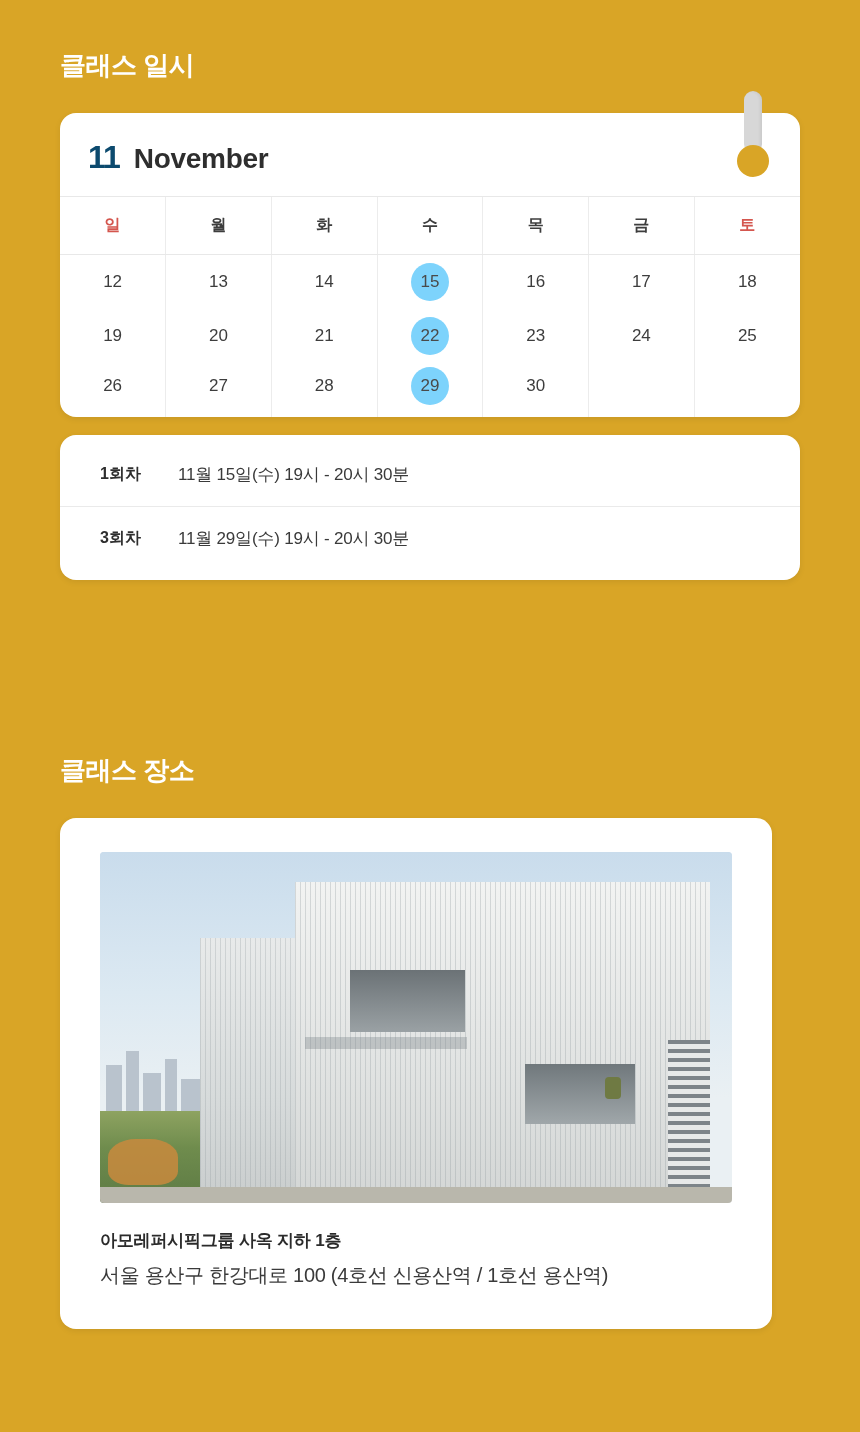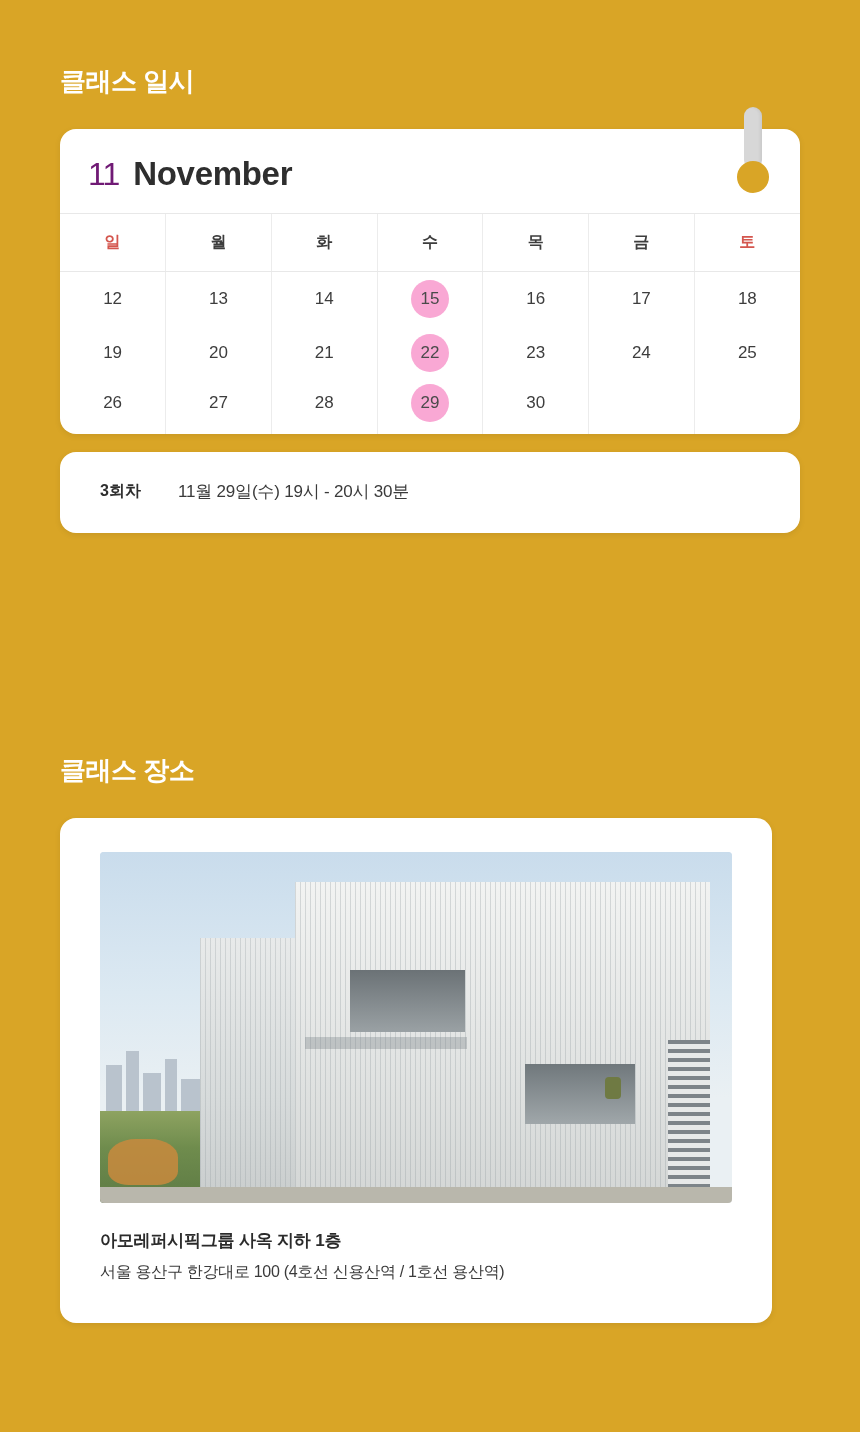--- a/index.html
+++ b/index.html
@@ -26,47 +26,47 @@
   .section-title {
     font-size: 26px;
     font-weight: bold;
     color: #ffffff;
     letter-spacing: -0.5px;
     margin: 0;
   }
 
   #schedule-section {
     position: absolute;
-    left: 0; top: 16px; width: 860px;
+    left: 0; top: 0; width: 860px;
   }
   #schedule-title-wrap { padding: 48px 0 0 60px; }
 
   
   .calendar-card {
     position: relative;
     margin: 30px 60px 0 60px;
     background: #ffffff;
     border-radius: 16px;
     box-shadow: 0 2px 6px rgba(0,0,0,0.08);
   }
 
   .cal-header {
     display: flex;
     align-items: baseline;
     padding: 26px 0 20px 28px;
     border-bottom: 1px solid #e8e8e8;
   }
   .cal-month-num {
     font-size: 32px;
-    font-weight: normal;
-    color: #701a75;
+    font-weight: bold;
+    color: #0c4a6e;
     letter-spacing: -1px;
   }
   .cal-month-name {
-    font-size: 33px;
+    font-size: 28px;
     font-weight: bold;
     color: #2e2e2e;
     margin-left: 14px;
     letter-spacing: -0.3px;
   }
 
   
   .bookmark {
     position: absolute;
     top: -22px;
@@ -114,21 +114,21 @@
   .cal-grid tr:last-child td { padding-bottom: 8px; }
   .day-sun, .day-sat { color: #d4564e; margin-left: 17px; }
   .day-cell .day-inner {
     display: inline-flex;
     align-items: center;
     justify-content: center;
     width: 38px; height: 38px;
     border-radius: 50%;
   }
   .day-cell.selected .day-inner {
-    background: #f9a8d4;
+    background: #7dd3fc;
     color: #4a4a4a;
   }
   .day-cell.empty .day-inner { visibility: hidden; }
 
   
   .sessions-card {
     margin: 18px 60px 0 60px;
     background: #ffffff;
     border-radius: 16px;
     box-shadow: 0 2px 6px rgba(0,0,0,0.08);
@@ -241,21 +241,21 @@
 
   .place-name {
     margin-top: 26px;
     font-size: 17px;
     font-weight: bold;
     color: #2b2b2b;
     letter-spacing: -0.2px;
   }
   .place-address {
     margin-top: 10px;
-    font-size: 16px;
+    font-size: 20px;
     color: #3a3a3a;
     letter-spacing: -0.3px;
   }
 </style>
 </head>
 <body>
 
 <div class="page">
 
   <section id="schedule-section">
@@ -312,20 +312,24 @@
             <td class="day-cell"><span class="day-inner">30</span></td>
             <td class="day-cell empty"><span class="day-inner"></span></td>
             <td class="day-cell empty"><span class="day-inner"></span></td>
           </tr>
         </tbody>
       </table>
     </div>
 
     <div class="sessions-card">
       <div class="session-row">
+        <span class="session-label">1회차</span>
+        <span class="session-value">11월 15일(수) 19시 - 20시 30분</span>
+      </div>
+      <div class="session-row">
         <span class="session-label">3회차</span>
         <span class="session-value">11월 29일(수) 19시 - 20시 30분</span>
       </div>
     </div>
   </section>
 
   <section id="place-section">
     <div id="place-title-wrap">
       <h2 class="section-title">클래스 장소</h2>
     </div>

